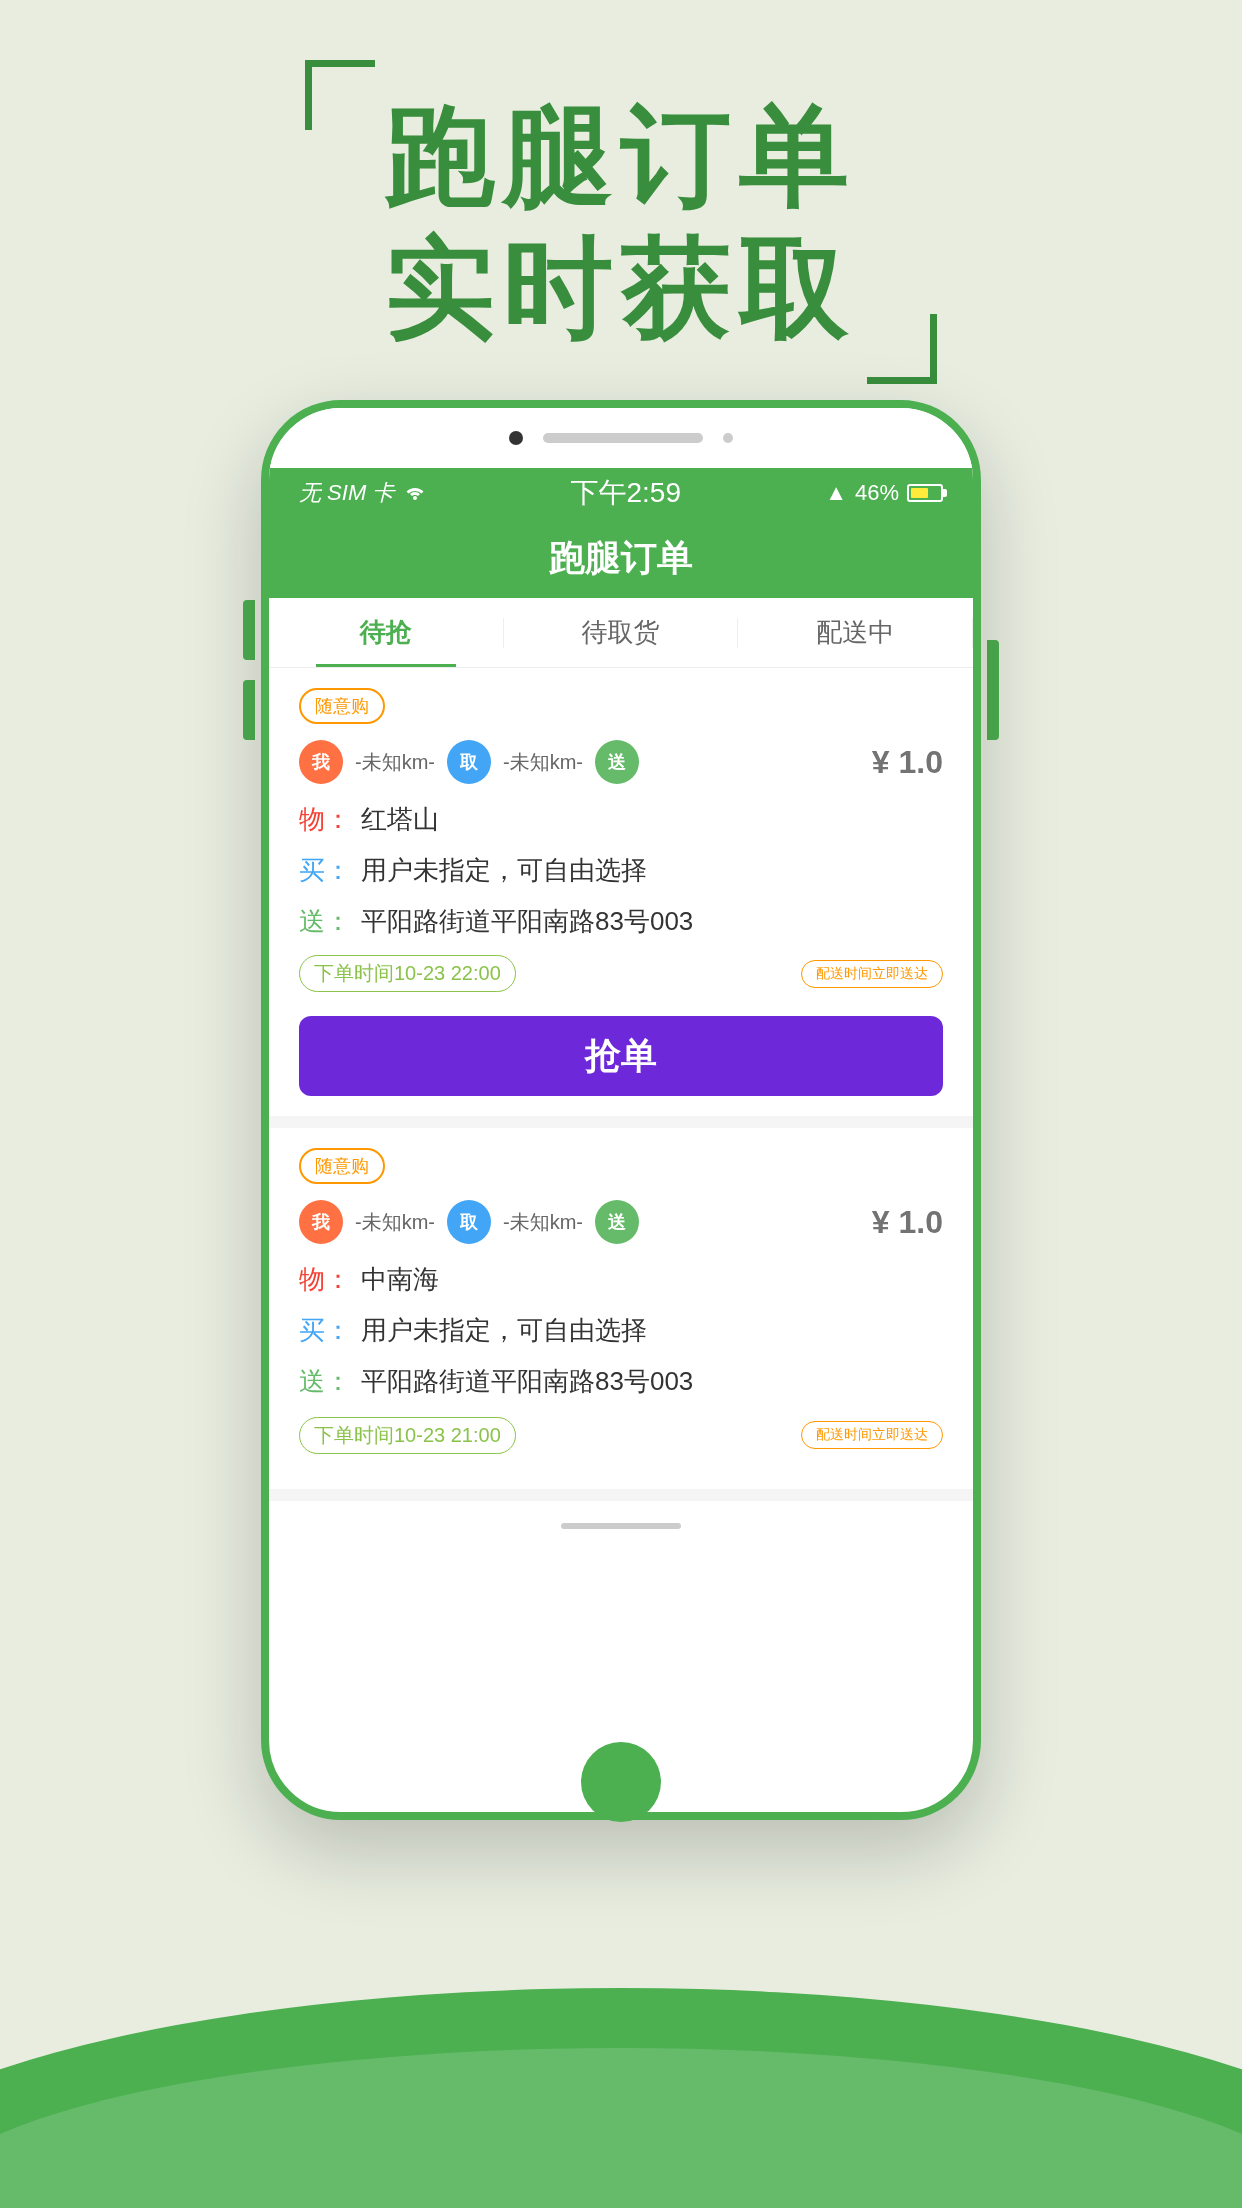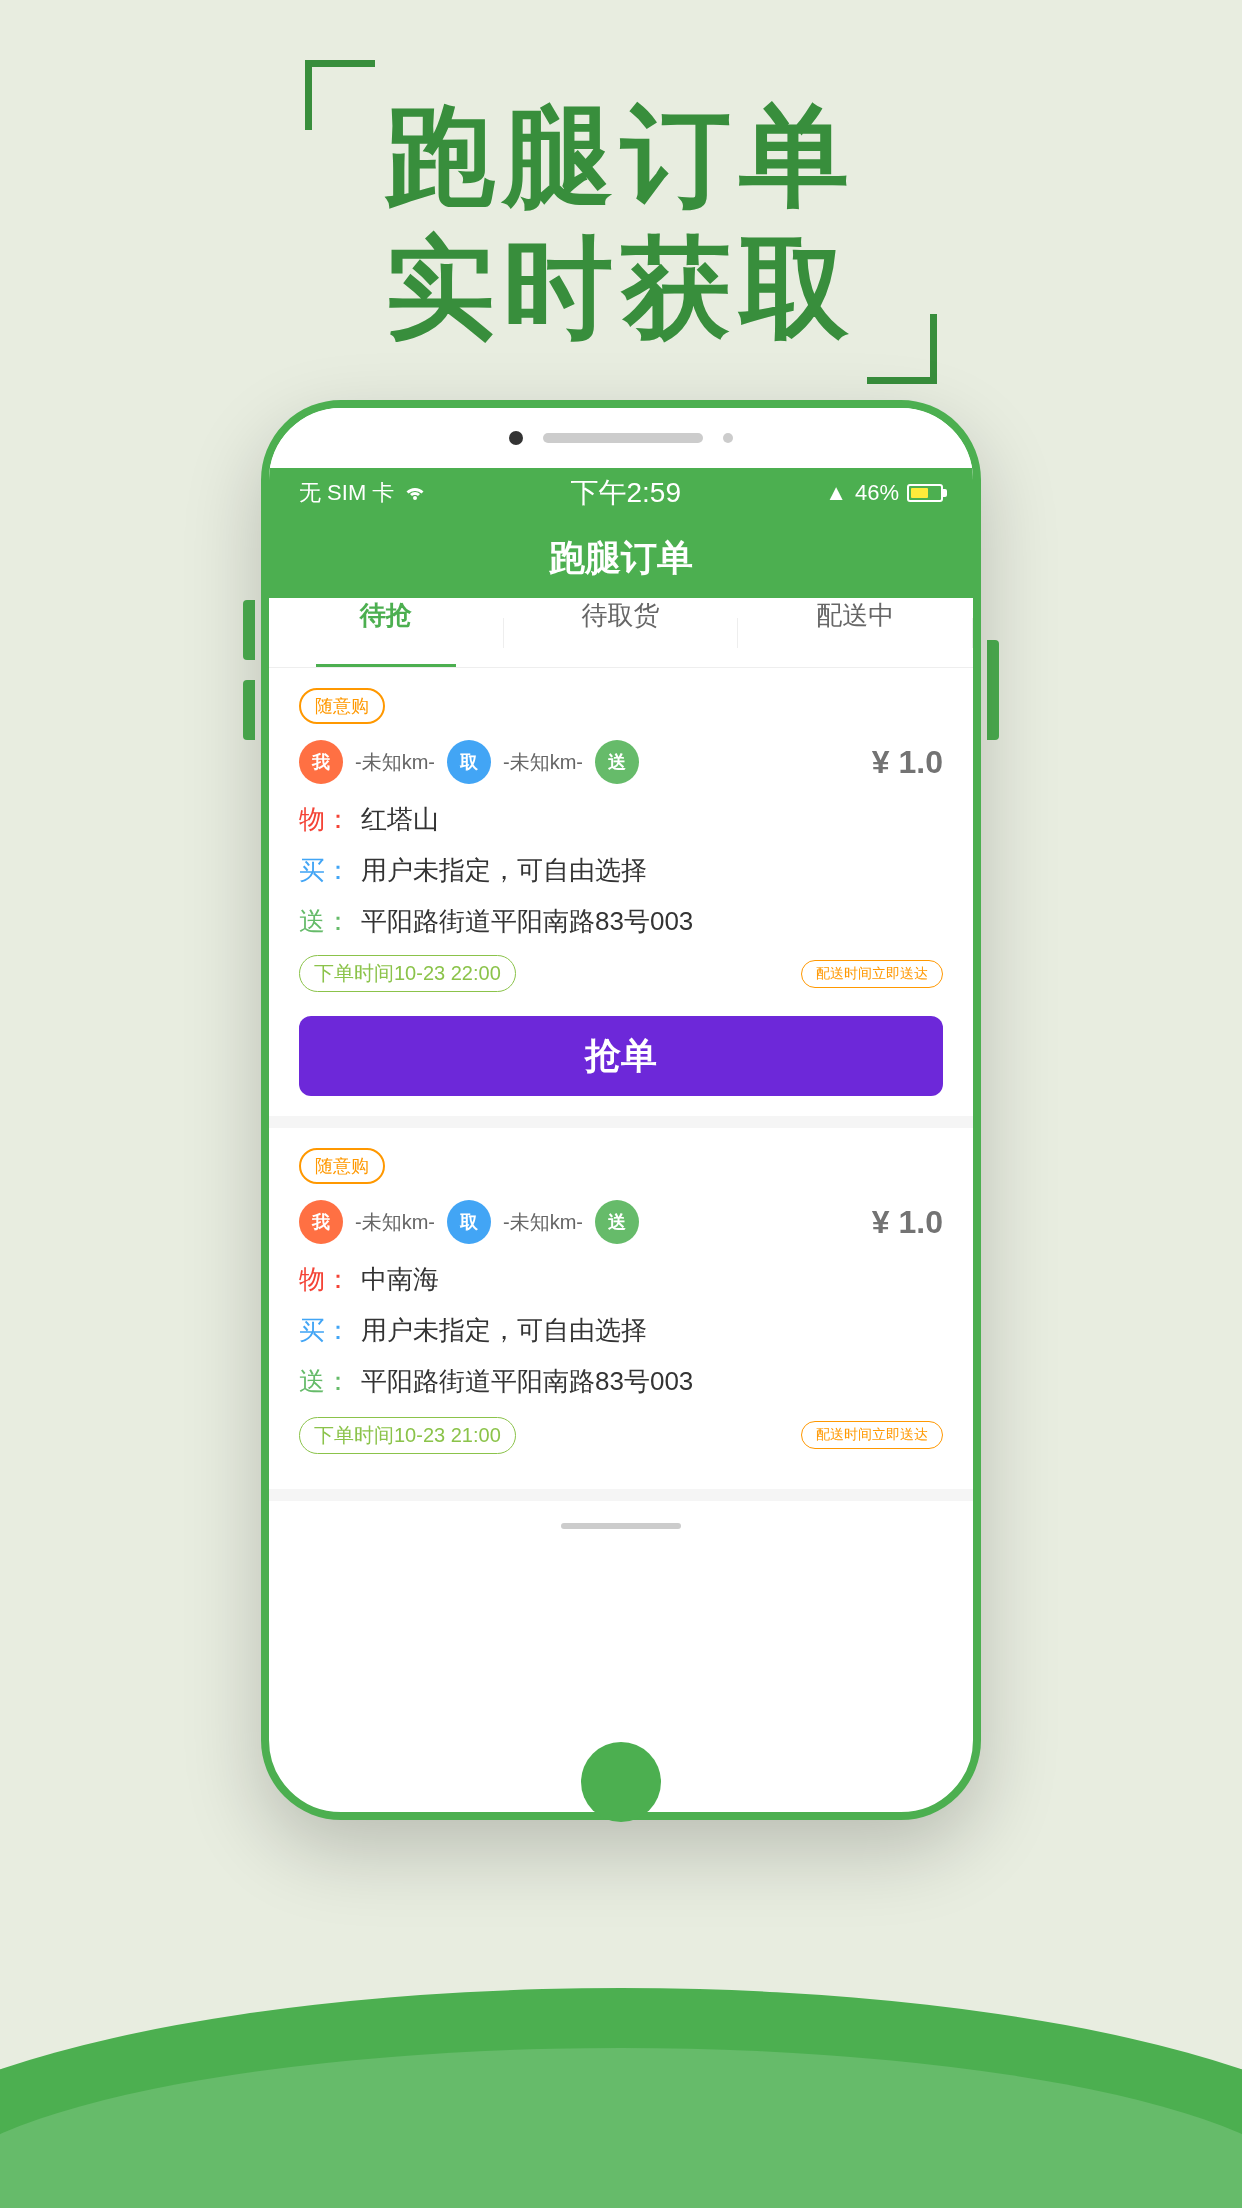--- a/index.html
+++ b/index.html
@@ -95,20 +95,21 @@
       justify-content: space-between;
       padding: 0 30px;
       color: white;
       font-size: 22px;
     }
 
     .status-left {
       display: flex;
       align-items: center;
       gap: 10px;
+      font-style: italic;
     }
 
     .status-center {
       font-size: 28px;
     }
 
     .status-right {
       display: flex;
       align-items: center;
       gap: 8px;
@@ -168,21 +169,21 @@
       background: white;
       display: flex;
       align-items: center;
       border-bottom: 1px solid #eee;
     }
 
     .tab-item {
       flex: 1;
       height: 100%;
       display: flex;
-      align-items: flex-start;
+      align-items: center;
       justify-content: center;
       font-size: 26px;
       color: #666;
       position: relative;
       cursor: pointer;
     }
 
     .tab-item.active {
       color: #4caf50;
       font-weight: 600;

